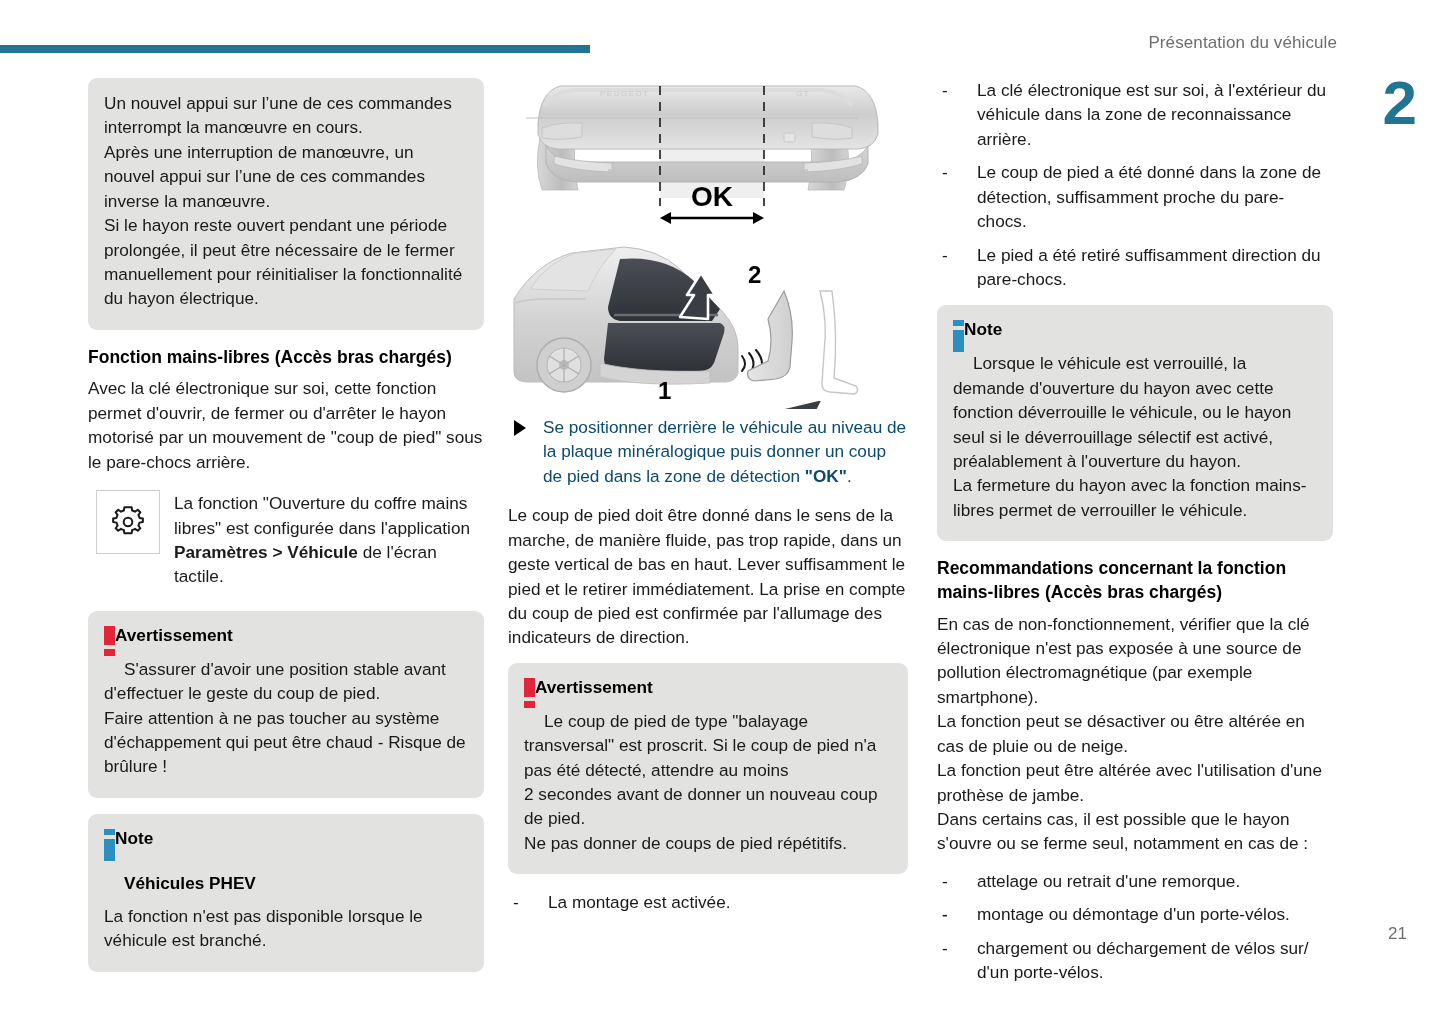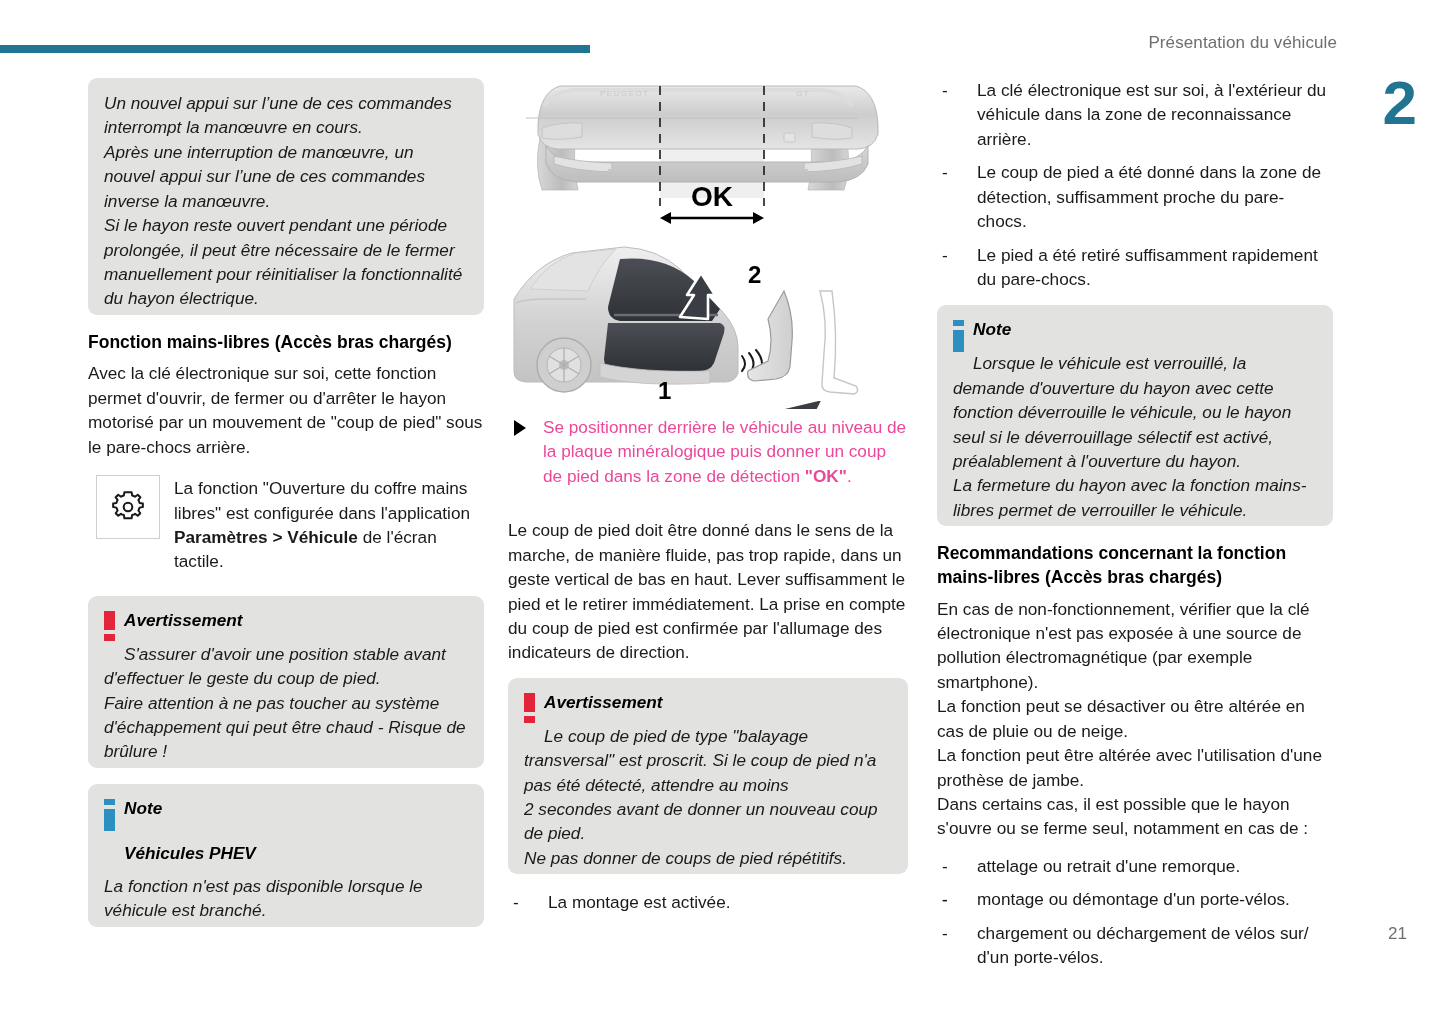--- a/index.html
+++ b/index.html
@@ -76,36 +76,34 @@
     line-height: 1.35;
     color: #000;
     margin-bottom: 7px;
   }
   b, strong { font-weight: bold; }
 
   
   .callout {
     background: #e2e2e0;
     border-radius: 9px;
-    padding: 13px 16px 4px 16px;
+    padding: 13px 16px 19px 16px;
     margin-bottom: 16px;
     position: relative;
-    font-style: italic;
   }
   .callout p {
     font-size: 17.2px;
     line-height: 1.42;
     color: #1a1a1a;
   }
 
   
   .cal-head {
     display: flex;
     align-items: flex-start;
-    gap: 9px;
     margin-bottom: 1px;
   }
   .icon-warning {
     flex: 0 0 auto;
     width: 11px;
     height: 30px;
     position: relative;
     margin-top: 2px;
   }
   .icon-warning::before {
@@ -198,22 +196,22 @@
   ul.dash-list li .dash {
     position: absolute;
     left: 5px;
     top: 0;
   }
   .arrow-item {
     position: relative;
     padding-left: 35px;
     font-size: 17.2px;
     line-height: 1.42;
-    color: #ec4899;
-    margin-bottom: 30px;
+    color: #0c4a6e;
+    margin-bottom: 15px;
   }
   .arrow-item .tri {
     position: absolute;
     left: 6px;
     top: 5px;
     width: 0; height: 0;
     border-left: 12px solid #000;
     border-top: 8px solid transparent;
     border-bottom: 8px solid transparent;
   }
@@ -404,21 +402,21 @@
       <li><span class="dash">-</span><span>La montage est activée.</span></li>
     </ul>
 
   </div>
 
   <div class="col col-right">
 
     <ul class="dash-list">
       <li><span class="dash">-</span><span>La clé électronique est sur soi, à l'extérieur du véhicule dans la zone de reconnaissance arrière.</span></li>
       <li><span class="dash">-</span><span>Le coup de pied a été donné dans la zone de détection, suffisamment proche du pare-chocs.</span></li>
-      <li><span class="dash">-</span><span>Le pied a été retiré suffisamment rapidement du pare-chocs.</span></li>
+      <li><span class="dash">-</span><span>Le pied a été retiré suffisamment direction du pare-chocs.</span></li>
     </ul>
 
     <div class="callout" style="margin-top:14px">
       <div class="cal-head">
         <span class="icon-note"></span>
         <span class="cal-title-txt">Note</span>
       </div>
       <p><span class="cal-firstline">Lorsque le véhicule est verrouillé, la</span><br><span>demande d'ouverture du hayon avec cette fonction déverrouille le véhicule, ou le hayon seul si le déverrouillage sélectif est activé, préalablement à l'ouverture du hayon.<br>La fermeture du hayon avec la fonction mains-libres permet de verrouiller le véhicule.</span></p>
     </div>
 

